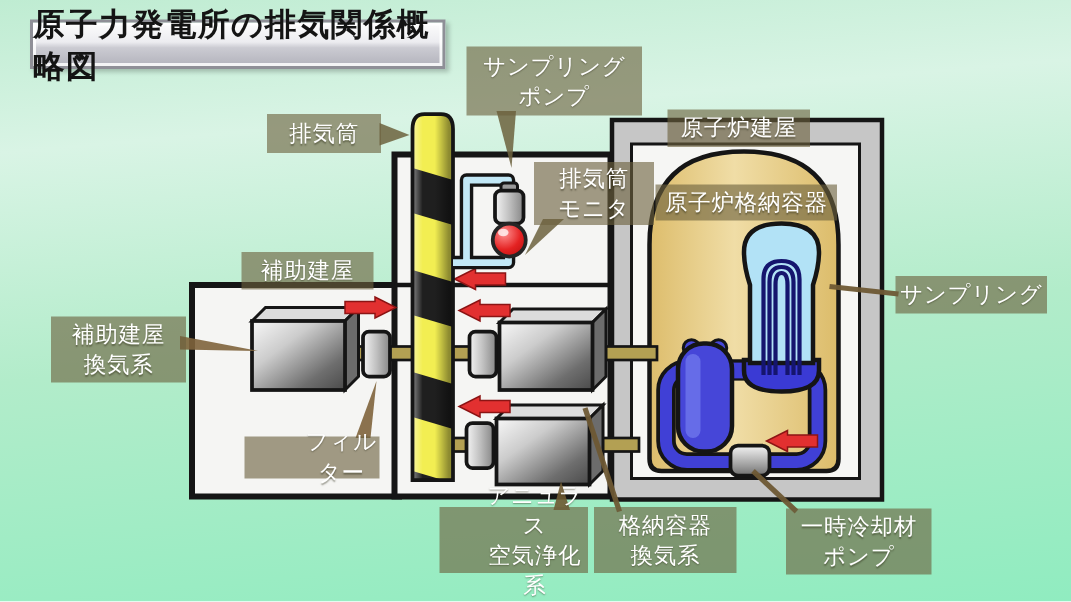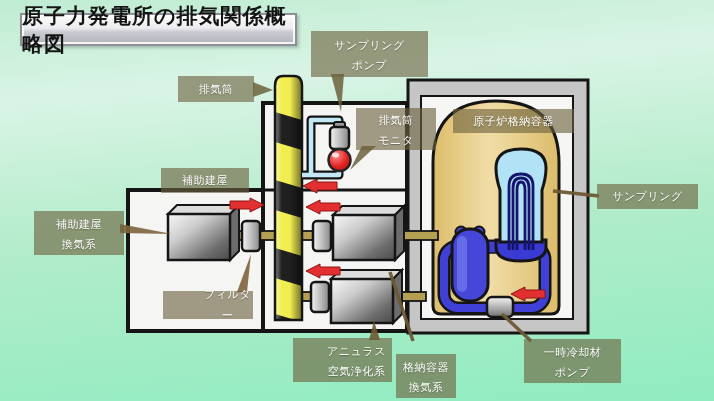--- a/index.html
+++ b/index.html
@@ -5,48 +5,48 @@
   html,body{margin:0;padding:0;}
   #stage{
     position:relative; width:714px; height:401px; overflow:hidden;
     font-family:"Liberation Sans","DejaVu Sans",sans-serif;
     background:linear-gradient(175deg,#bfecd2 0%,#d9f4e5 22%,#b2ecca 55%,#90ecc0 100%);
   }
   #stage svg.art{position:absolute;left:0;top:0;}
   .lbl{
     position:absolute; box-sizing:border-box;
     background:var(--label-bg, rgba(108,97,61,.62));
-    color:#fff; font-size:11px; letter-spacing:.5px;
+    color:#fff; font-size:15px; letter-spacing:.5px;
     text-align:center; white-space:pre-line; line-height:21px;
     text-shadow:0 1px 1px rgba(40,40,20,.45);
     display:flex; align-items:center; justify-content:center;
   }
   .lbl.two{line-height:20px; padding-top:2px;}
   #title-box{
     position:absolute; left:20px; top:13px; width:277px; height:33px;
     box-sizing:border-box;
     background:linear-gradient(180deg,#fdfdfd 0%,#ececf0 45%,#cbcbd2 58%,#b3b3bc 100%);
     border:2px solid #8f8f97;
     box-shadow:inset 0 0 0 2px rgba(255,255,255,.85), 2px 2px 3px rgba(0,0,0,.22);
     color:#141414; font-size:21px; letter-spacing:1px; font-weight:600;
     display:flex; align-items:center; justify-content:center;
   }
   
   #l-stack{left:178px;top:76px;width:76px;height:26px;}
   #l-sampling{left:311px;top:31px;width:117px;height:46px;}
   #l-reactor-building{left:445px;top:73px;width:95px;height:25px;}
   #l-monitor{left:356px;top:108px;width:80px;height:42px;}
-  #l-containment{left:437px;top:109px;width:121px;height:24px;margin-left:16px;}
+  #l-containment{left:437px;top:123px;width:121px;height:24px;}
   #l-aux-building{left:161px;top:168px;width:88px;height:25px;}
   #l-reactor{left:436px;top:192px;width:64px;height:24px;}
   #l-sg{left:597px;top:184px;width:101px;height:25px;}
   #l-aux-vent{left:34px;top:211px;width:90px;height:44px;}
   #l-filter{left:163px;top:291px;width:90px;height:28px;padding-left:39px;}
   #l-annulus{left:293px;top:338px;width:99px;height:44px;padding-left:28px;}
-  #l-cvent{left:396px;top:354px;width:60px;height:44px;}
+  #l-cvent{left:396px;top:338px;width:95px;height:44px;}
   #l-cpump{left:524px;top:339px;width:97px;height:44px;}
 </style>
 </head>
 <body>
 
 <div id="stage">
 
   <svg class="art" width="714" height="401" viewBox="0 0 714 401">
     <defs>
       <linearGradient id="metalFront" x1="0" y1="0" x2="1" y2="1">
@@ -186,20 +186,21 @@
       <line x1="413" y1="341" x2="390" y2="272" stroke="rgba(110,88,52,0.95)" stroke-width="3.5"></line>
       <line x1="531" y1="341" x2="502" y2="314" stroke="rgba(110,88,52,0.95)" stroke-width="3.5"></line>
       <line x1="599" y1="196" x2="553" y2="191" stroke="rgba(110,88,52,0.95)" stroke-width="3.5"></line>
     </g>
   </svg>
 
   <div id="title-box">原子力発電所の排気関係概略図</div>
   <div class="lbl" id="l-stack">排気筒</div>
   <div class="lbl two" id="l-sampling">サンプリング
 ポンプ</div>
+  <div class="lbl" id="l-reactor-building">原子炉建屋</div>
   <div class="lbl two" id="l-monitor">排気筒
 モニタ</div>
   <div class="lbl" id="l-containment">原子炉格納容器</div>
   <div class="lbl" id="l-aux-building">補助建屋</div>
   <div class="lbl" id="l-sg">サンプリング</div>
   <div class="lbl two" id="l-aux-vent">補助建屋
 換気系</div>
   <div class="lbl" id="l-filter">フィルター</div>
   <div class="lbl two" id="l-annulus">アニュラス
 空気浄化系</div>

